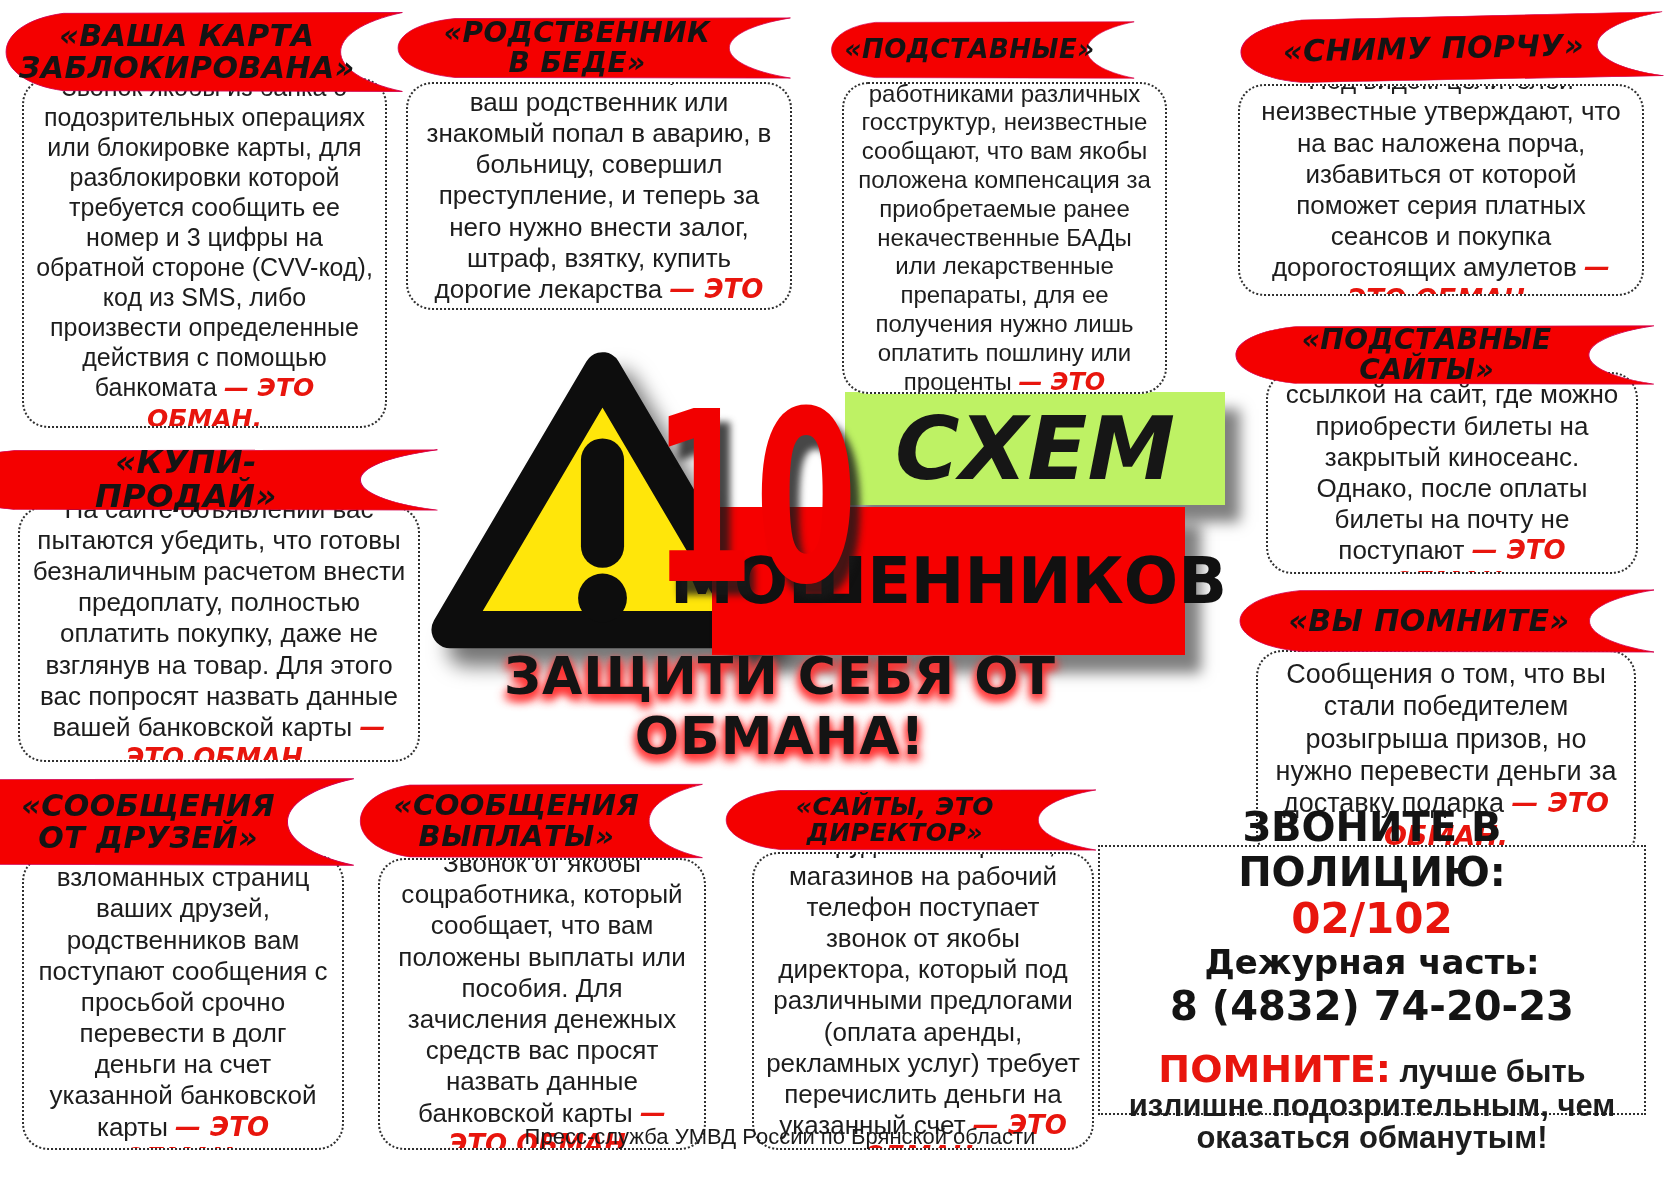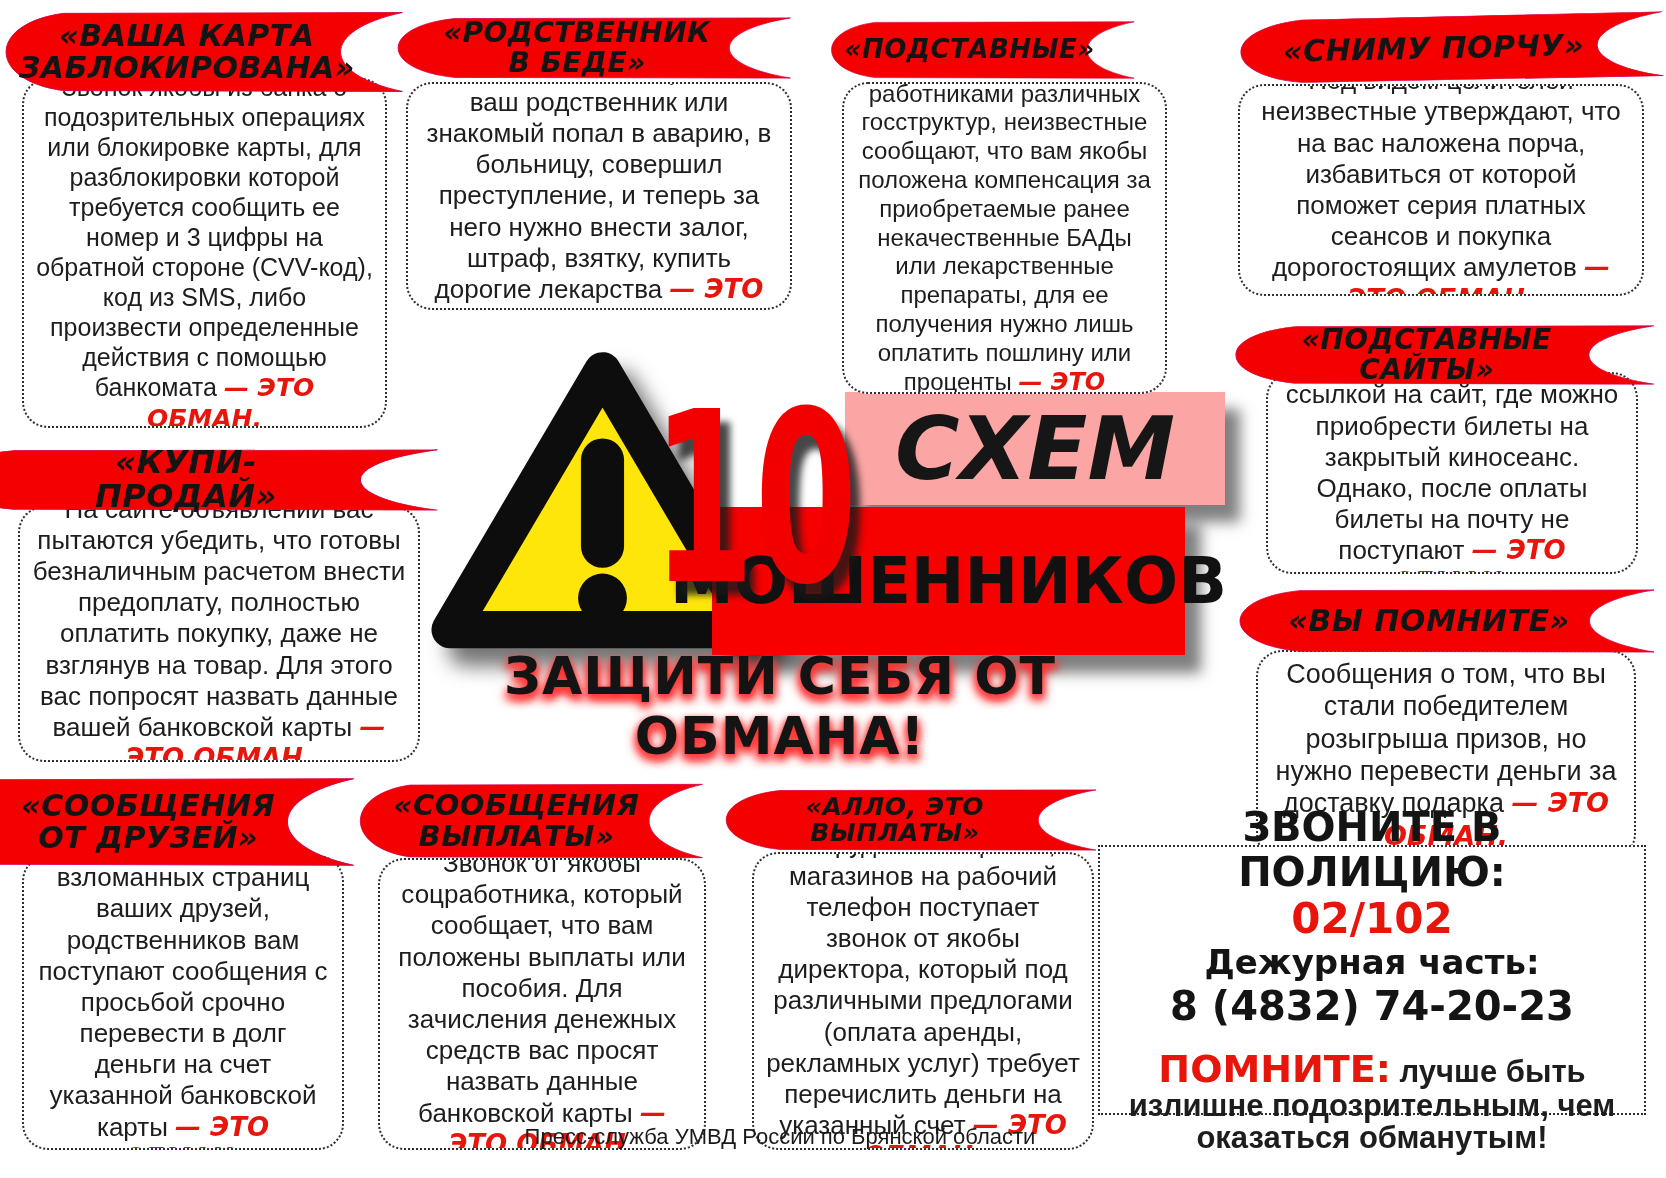--- a/index.html
+++ b/index.html
@@ -16,21 +16,21 @@
     display:flex;align-items:center;justify-content:center;padding:6px 12px;box-sizing:border-box;overflow:hidden;}
   .textbox p{margin:0;text-align:center;color:#1d1d1d;line-height:1.2;}
   .red{color:#e8150d;font-weight:bold;font-style:italic;font-family:"DejaVu Sans",sans-serif;}
   
   .tri-wrap{position:absolute;left:430px;top:345px;width:345px;height:312px;z-index:1;
     filter:drop-shadow(16px 18px 10px rgba(0,0,0,0.55));}
   .big-ten{position:absolute;left:652px;top:374px;width:310px;height:280px;z-index:2;
     font-family:"DejaVu Sans",sans-serif;font-weight:bold;font-size:238px;line-height:1.05;color:#f20000;
     text-align:center;transform:scaleX(.62);transform-origin:left top;
     text-shadow:16px 14px 9px rgba(25,25,25,.8);}
-  .word-top{position:absolute;left:845px;top:392px;width:380px;height:113px;background:#fca5a5;z-index:1;
+  .word-top{position:absolute;left:845px;top:392px;width:380px;height:113px;background:#bef264;z-index:1;
     box-shadow:15px 17px 13px rgba(0,0,0,.5);display:flex;align-items:center;justify-content:center;
     font-family:"DejaVu Sans",sans-serif;font-weight:bold;font-style:italic;font-size:88px;color:#161616;}
   .word-bottom{position:absolute;left:712px;top:507px;width:473px;height:148px;background:#f60000;z-index:1;
     box-shadow:16px 18px 13px rgba(0,0,0,.5);display:flex;align-items:center;justify-content:center;
     font-family:"DejaVu Sans",sans-serif;font-weight:bold;font-size:64px;color:#111;}
   .slogan{position:absolute;left:418px;top:646px;width:724px;z-index:1;text-align:center;
     font-family:"DejaVu Sans",sans-serif;font-weight:bold;font-size:52px;color:#141414;letter-spacing:1px;
     text-shadow:3px 6px 10px rgba(255,45,45,.95),-3px 6px 10px rgba(255,45,45,.85),0 2px 6px rgba(255,70,70,.8);}
   
   .police{position:absolute;left:1098px;top:845px;width:548px;height:270px;z-index:2;background:#fff;
@@ -148,21 +148,21 @@
     <div class="banner-label" style="font-size:29px;">«СООБЩЕНИЯ ВЫПЛАТЫ»</div>
   </div>
   <div class="textbox" style="left:378px;top:858px;width:328px;height:292px;">
     <p style="font-size:26px;"><span>Звонок от якобы соцработника, который сообщает, что вам положены выплаты или пособия. Для зачисления денежных средств вас просят назвать данные банковской карты</span> <span class="red">— ЭТО ОБМАН.</span></p>
   </div>
 
   <div class="banner" style="left:728px;top:788px;width:375px;height:64px;">
     <svg viewBox="0 0 420 100" preserveAspectRatio="none">
       <path d="M58,4 C-22,16 -22,84 58,96 L412,97 C326,76 326,24 412,3 Z" fill="#f40000" stroke="#d4004f" stroke-width="1"></path>
     </svg>
-    <div class="banner-label" style="font-size:25px;">«АЛЛО, ЭТО ВЫПЛАТЫ»</div>
+    <div class="banner-label" style="font-size:25px;">«САЙТЫ, ЭТО ДИРЕКТОР»</div>
   </div>
   <div class="textbox" style="left:752px;top:852px;width:342px;height:298px;">
     <p style="font-size:26px;"><span>Сотрудникам офисов, магазинов на рабочий телефон поступает звонок от якобы директора, который под различными предлогами (оплата аренды, рекламных услуг) требует перечислить деньги на указанный счет</span> <span class="red">— ЭТО ОБМАН.</span></p>
   </div>
 
   <div class="police">
     <div class="l1">ЗВОНИТЕ В ПОЛИЦИЮ:</div>
     <div class="l2">02/102</div>
     <div class="l3">Дежурная часть:</div>
     <div class="l4">8 (4832) 74-20-23</div>

